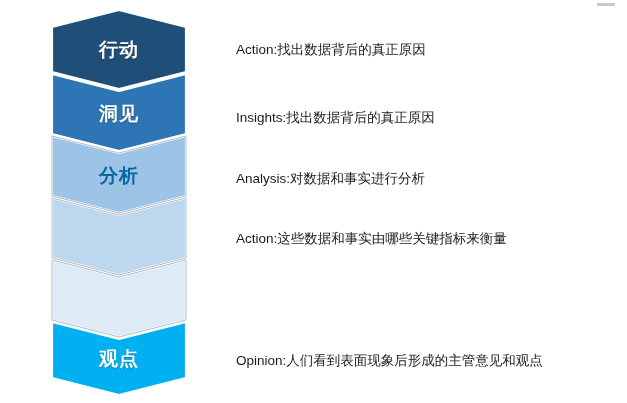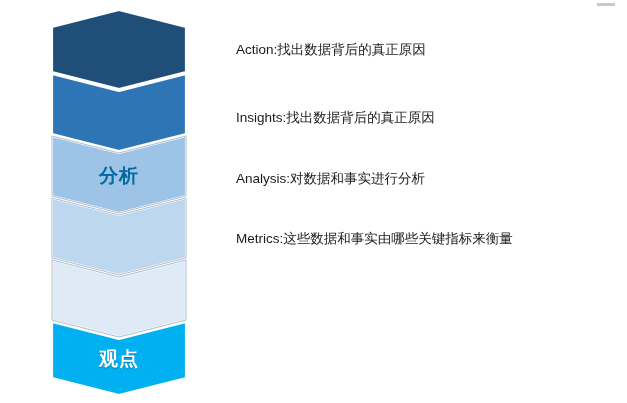--- a/index.html
+++ b/index.html
@@ -102,36 +102,39 @@
 
       <path d="M 0,250 L 67,267 L 134,250 L 134,310 L 67,327 L 0,310 Z" fill="#DEEAF6" stroke="#FFFFFF" stroke-width="2.2" stroke-linejoin="round"></path>
 
       <path d="M 0,312 L 67,329 L 134,312 L 134,368 L 67,385 L 0,368 Z" fill="#00B0F0" stroke="#FFFFFF" stroke-width="2.2" stroke-linejoin="round"></path>
 
       <path d="M 0,126 L 67,143 L 134,126 L 134,186 L 67,203 L 0,186 Z" fill="none" stroke="#A6B6C6" stroke-width="0.9"></path>
       <path d="M 0,188 L 67,205 L 134,188 L 134,248 L 67,265 L 0,248 Z" fill="none" stroke="#A6B6C6" stroke-width="0.9"></path>
       <path d="M 0,250 L 67,267 L 134,250 L 134,310 L 67,327 L 0,310 Z" fill="none" stroke="#A6B6C6" stroke-width="0.9"></path>
     </svg>
 
+    <div class="chev-label light" style="top:30px">行动</div>
 
+    <div class="chev-label light" style="top:94px">洞见</div>
 
     <div class="chev-label dark" style="top:156px">分析</div>
 
 
 
     <div class="chev-label light" style="top:339px">观点</div>
   </div>
 
   <div id="descriptions">
     <div class="desc-row" style="top:42px">Action:找出数据背后的真正原因</div>
 
     <div class="desc-row" style="top:171px">Analysis:对数据和事实进行分析</div>
 
     <div class="desc-row" style="top:110px">Insights:找出数据背后的真正原因</div>
 
-    <div class="desc-row" style="top:231px">Metrics:这些数据和事实由哪些关键指标来衡量</div>
+    <div class="desc-row" style="top:231px">Action:这些数据和事实由哪些关键指标来衡量</div>
 
 
+    <div class="desc-row" style="top:353px">Opinion:人们看到表面现象后形成的主管意见和观点</div>
   </div>
 
   <div id="top-right-rule"></div>
 
 </div>
 
 </body></html>

